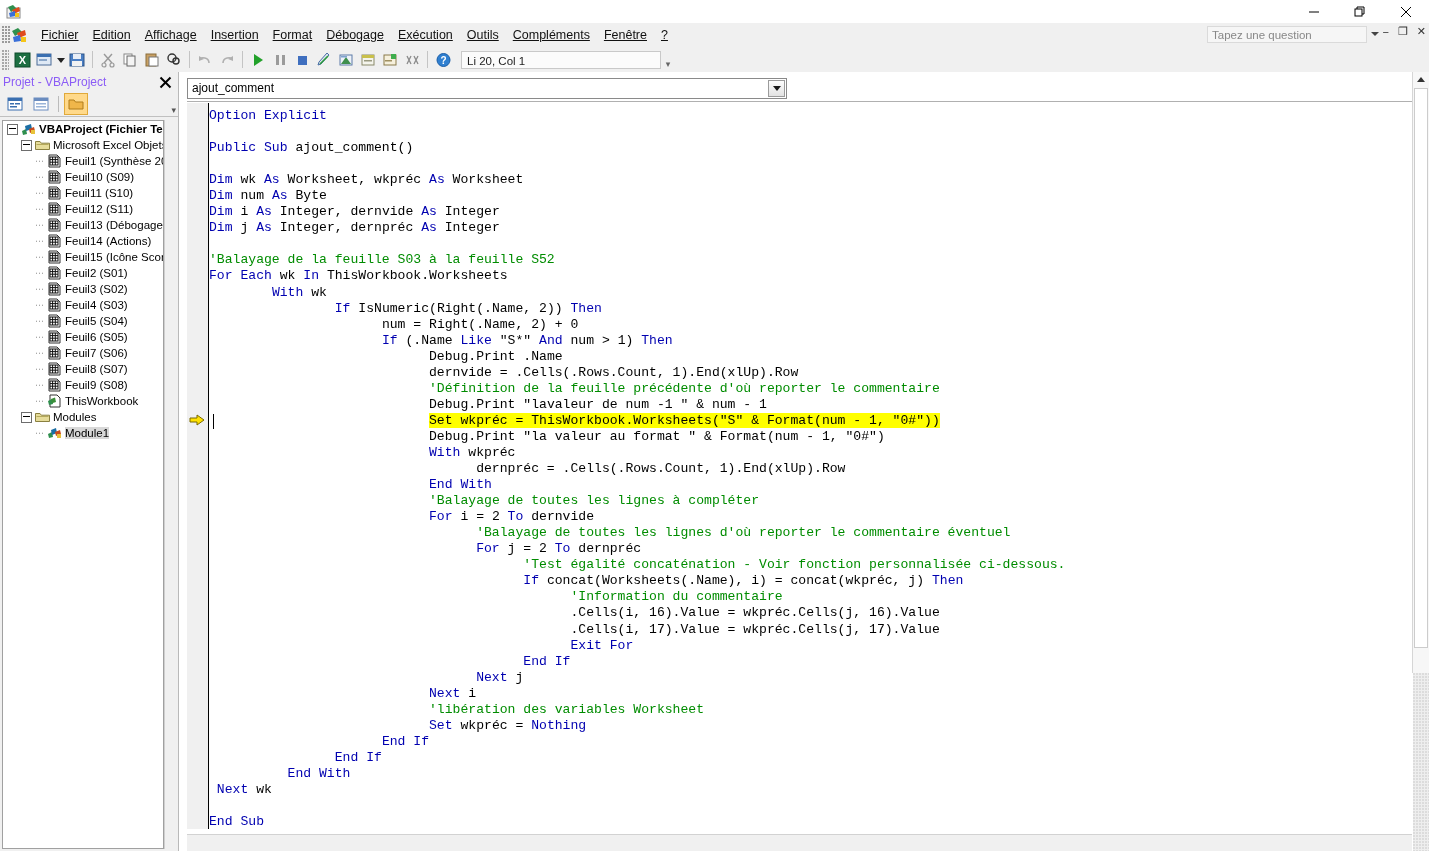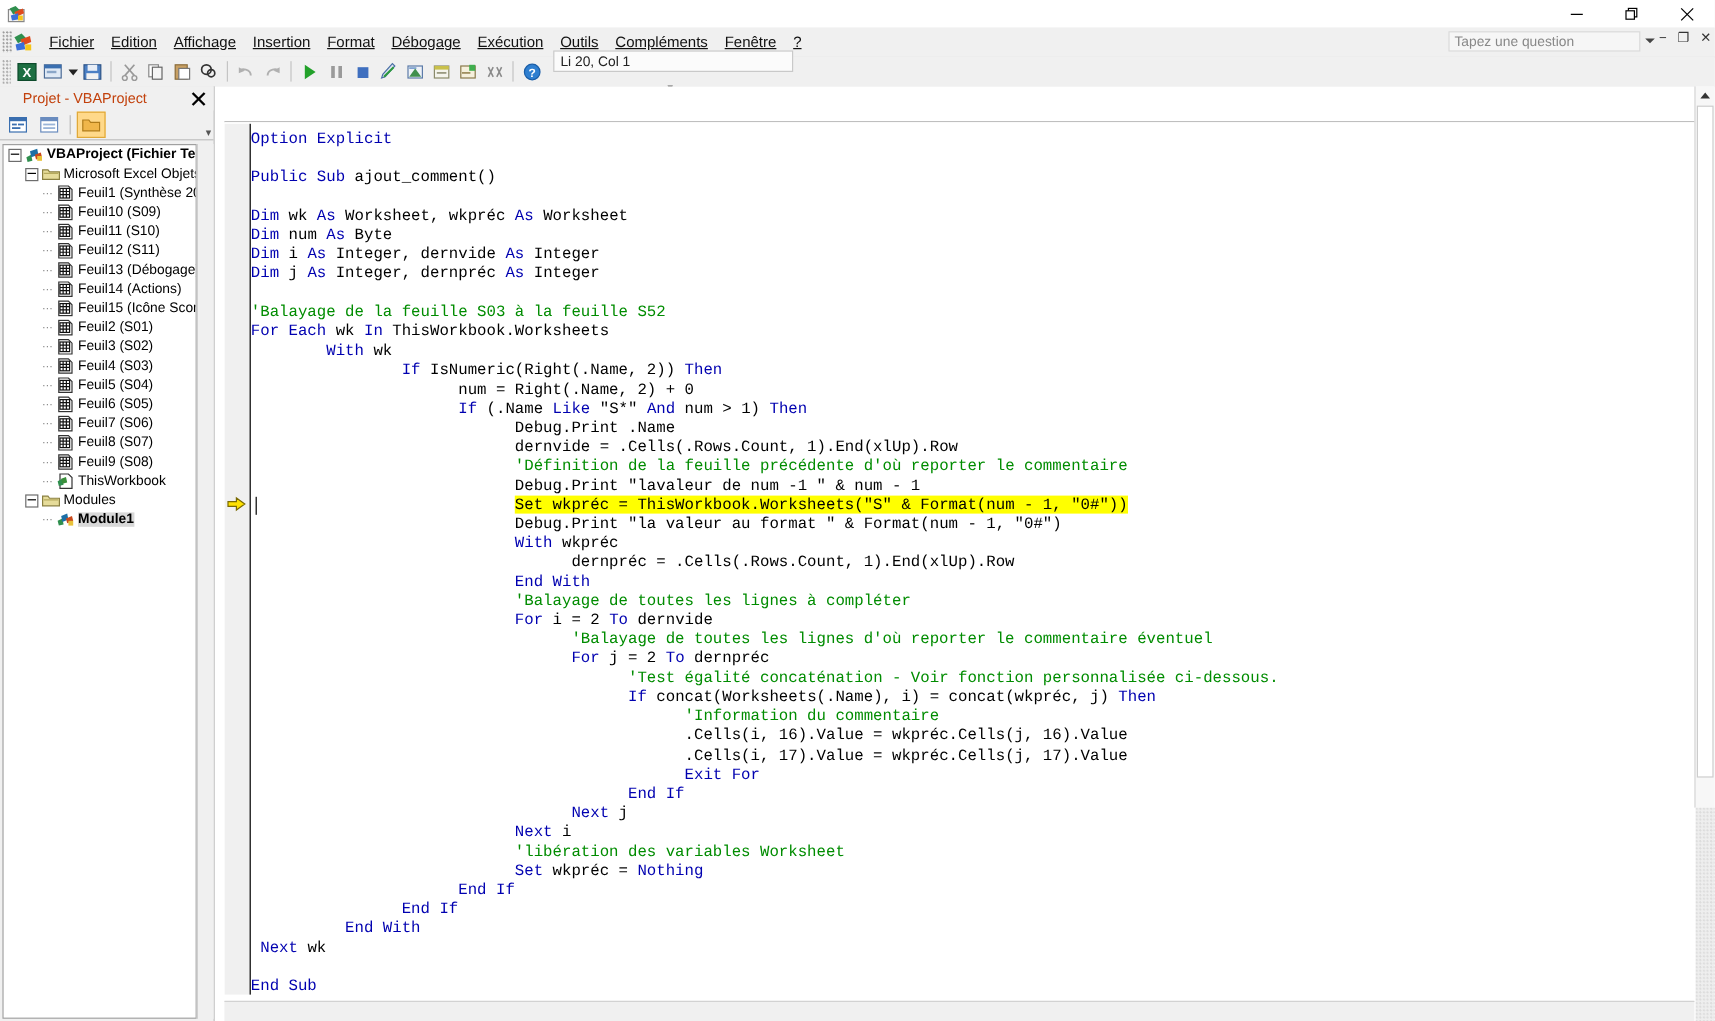--- a/index.html
+++ b/index.html
@@ -113,39 +113,39 @@
   .tb-pos {
     margin-left: 7px;
     width: 200px; height: 18px;
     background: #fbfbfb;
     border: 1px solid #c9c9c9;
     font-size: 11.5px; color: #222;
     line-height: 18px; padding-left: 5px;
     box-sizing: border-box;
     flex: 0 0 auto;
   }
-  .tb-pos-box { position: relative; display:flex; align-items:center;flex-direction:column; }
+  .tb-pos-box { position: relative; display:flex; align-items:center; }
   .tb-pos-grip {
     width: 10px; height: 18px; margin-left: 2px;
     display:flex; align-items:flex-end; justify-content:center;
     font-size: 9px; color:#666;
   }
 
   
   .project-panel {
     position: absolute; left: 0; top: 72px;
     width: 179px; height: 779px;
     background: #f0f0f0;
     border-right: 1px solid #b9b9b9;
     box-sizing: border-box;
   }
   .pp-title {
     height: 20px; display: flex; align-items: center;
-    padding-left: 19px;
-    font-size: 12px; color: #c2410c;
+    padding-left: 3px;
+    font-size: 12px; color: #8b5cf6;
     background: #f0f0f0;
   }
   .pp-close {
     position: absolute; right: 4px; top: 2px;
     width: 17px; height: 17px;
     display: flex; align-items: center; justify-content: center;
     font-size: 15px; color: #000; font-weight: 600;
   }
   .pp-toolbar {
     height: 24px; display: flex; align-items: center;
@@ -176,21 +176,21 @@
     box-sizing: border-box;
   }
   .tree-row {
     height: 16px; display: flex; align-items: center;
     font-size: 11.5px; color: #000;
     white-space: nowrap;
     position: relative;
   }
   .tree-row .lbl { margin-left: 3px; }
   .tree-row .lbl.bold { font-weight: bold; }
-  .tree-row .lbl.selected { background: #d8d8d8; font-weight: bold; }
+  .tree-row .lbl.selected { background: #d8d8d8; }
   .expander {
     width: 9px; height: 9px;
     border: 1px solid #6d6d6d;
     background: #fff;
     position: relative;
     flex: 0 0 auto;
     margin-right: 3px;
   }
   .expander::before {
     content: ""; position: absolute;
@@ -813,20 +813,26 @@
               <rect x="10" y="8" width="4" height="4" fill="#e8c23a"></rect>
             </svg></span>
           <span class="lbl selected">Module1</span>
         </div>
       </div>
     <div class="pp-vscroll"></div>
   </div>
 
   <div class="code-window">
     <div class="code-dropdowns">
+      <div class="combo" id="combo-obj">
+        <span class="cval">ajout_comment</span>
+        <span class="carrow">
+            <i></i>
+          </span>
+      </div>
     </div>
     <div class="code-sep"></div>
 
     <div class="code-area">
       <div class="margin-indicator">
         <div class="arrow-marker" id="arrow-marker" style="top: 309.95px;">
           <svg width="16" height="14" viewBox="0 0 16 14">
             <polygon points="1,5 8,5 8,2 15,7 8,12 8,9 1,9" fill="#ffe100" stroke="#7a6a00" stroke-width="1"></polygon>
           </svg>
         </div>

